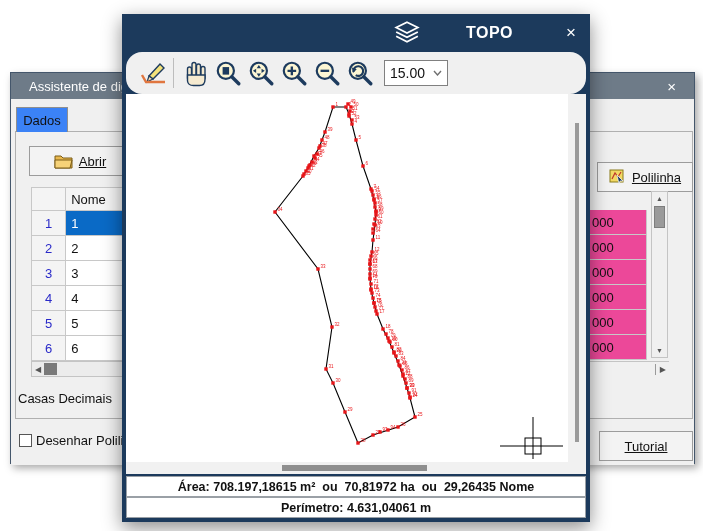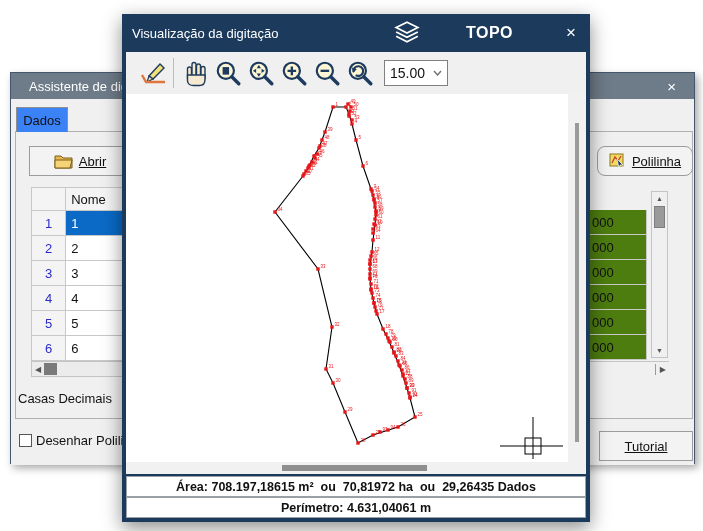--- a/index.html
+++ b/index.html
@@ -17,37 +17,37 @@
 
   .tab { position:absolute; left:5px; top:8px; width:52px; height:25px; background:#3b82f6;
          border:1px solid #8f8f8f; border-bottom:none; display:flex; align-items:center;
          justify-content:center; z-index:3; }
   .panel { position:absolute; left:4px; top:32px; width:678px; height:288px;
            border:1px solid #b0b0b0; background:#f0f0f0; z-index:2; }
 
   .btn { position:absolute; background:#f3f3f3; border:1px solid #9c9c9c; display:flex;
          align-items:center; justify-content:center; gap:6px; font-size:13px; color:#111;text-decoration:underline; }
   .btn-abrir     { left:18px;  top:47px;  width:102px; height:30px; z-index:3; }
-  .btn-polilinha { left:586px; top:47px;  width:96px;  height:30px; z-index:3;border-radius:8px; }
+  .btn-polilinha { left:586px; top:63px;  width:96px;  height:30px; z-index:3; }
   .btn-tutorial  { left:588px; top:332px; width:94px;  height:30px; }
 
   .grid { position:absolute; left:20px; top:88px; width:242px; border:1px solid #a8a8a8;
           border-collapse:collapse; background:#fff; z-index:3; }
   .grid td { border:1px solid #c8c8c8; height:25px; font-size:13px; }
   .grid .hdr td { height:23px; background:#f4f4f4; }
   .grid .numcol { width:34px; text-align:center; color:#2a2ac8; background:#f4f4f4; }
   .grid .namecol { width:206px; padding-left:5px; background:#fff; }
   .grid .sel { background:#0a6ac6 !important; color:#fff; }
 
   .lhscroll { position:absolute; left:20px; top:262px; width:242px; height:16px;
               background:#ececec; border:1px solid #c4c4c4; z-index:3; display:flex; align-items:center; }
   .lhscroll .arr { width:12px; font-size:8px; color:#555; text-align:center; }
   .lhscroll .thumb { width:13px; height:12px; background:#7a7a7a; }
 
-  .rcell { position:absolute; width:58px; height:25px; background:#4d7c0f; border:1px solid #c8c8c8;
+  .rcell { position:absolute; width:58px; height:25px; background:#ec4899; border:1px solid #c8c8c8;
            border-top:none; display:flex; align-items:center; padding-left:2px; font-size:13px; z-index:2; }
   .rvscroll { position:absolute; left:640px; top:92px; width:17px; height:167px; background:#f0f0f0;
               border:1px solid #c4c4c4; z-index:3; }
   .rvscroll .arr { position:absolute; left:0; width:100%; text-align:center; font-size:7px; color:#555; }
   .rvscroll .thumb { position:absolute; left:2px; top:14px; width:11px; height:22px;
                      background:#9a9a9a; border:1px solid #7d7d7d; }
   .rhscroll { position:absolute; left:578px; top:262px; width:80px; height:15px; background:#f0f0f0;
               border-top:1px solid #c4c4c4; z-index:2; display:flex; align-items:center; justify-content:flex-end; }
   .rhscroll .bar { width:1px; height:11px; background:#9a9a9a; margin-right:4px; }
   .rhscroll .arr { font-size:8px; color:#555; margin-right:3px; }
@@ -60,21 +60,21 @@
   .dlg { position:absolute; left:122px; top:14px; width:468px; height:508px; background:#1c3a5c;
          box-shadow:0 6px 18px rgba(0,0,0,.45); z-index:10; }
   .dlg-title { height:38px; display:flex; align-items:center; position:relative; color:#fff; }
   .dlg-title-text { margin-left:10px; font-size:13px; }
   .logo { position:absolute; left:272px; top:7px; display:flex; align-items:center; gap:6px; }
   .logo-text { color:#fff; font-weight:bold; font-size:16px; letter-spacing:.5px;margin-left:40px; }
   .dlg-close { position:absolute; right:14px; top:0; height:38px; display:flex; align-items:center;
                color:#fff; font-size:17px; }
 
   .dlg-inner { margin:0 4px; width:460px; }
-  .toolbar { height:42px; background:#f0f0f0; display:flex; align-items:center; padding-left:10px; }
+  .toolbar { height:42px; background:#f0f0f0; display:flex; align-items:center; padding-left:10px;border-radius:16px; }
   .tbtn { width:33px; height:34px; display:flex; align-items:center; justify-content:center; }
   .tsep { width:1px; height:30px; background:#bdbdbd; margin:0 4px; }
   .combo { margin-left:8px; width:64px; height:26px; background:#fff; border:1px solid #808080;
            display:flex; align-items:center; justify-content:space-between; padding:0 5px; font-size:14px; }
 
   .canvaswrap { position:relative; width:460px; height:380px; background:#f1f1f1; }
   .canvas { position:absolute; left:0; top:0; width:442px; height:368px; background:#fff; }
   .cvscroll { position:absolute; right:0; top:0; width:18px; height:368px; background:#f1f1f1; }
   .cvscroll .thumb { position:absolute; left:7px; top:29px; width:4px; height:319px; background:#9a9a9a; }
   .chscroll { position:absolute; left:0; bottom:0; width:460px; height:12px; background:#f1f1f1; }
@@ -177,21 +177,20 @@
     </div>
 
     <div class="btn btn-tutorial">
       <span>Tutorial</span>
     </div>
   </div>
 </div>
 
 <div class="dlg">
   <div class="dlg-title">
-    <span class="dlg-title-text">Visualização da digitação</span>
     <span class="logo">
       <svg width="26" height="24" viewBox="0 0 24 22">
         <polygon points="12,1 22,6 12,11 2,6" fill="none" stroke="#fff" stroke-width="1.6"></polygon>
         <polyline points="2,10 12,15 22,10" fill="none" stroke="#fff" stroke-width="1.6"></polyline>
         <polyline points="2,14 12,19 22,14" fill="none" stroke="#fff" stroke-width="1.6"></polyline>
       </svg>
       <span class="logo-text">TOPO</span>
     </span>
     <span class="dlg-close">×</span>
   </div>
@@ -458,19 +457,19 @@
         </svg>
       <div class="cvscroll">
         <div class="thumb"></div>
       </div>
       <div class="chscroll">
         <div class="thumb"></div>
       </div>
     </div>
 
     <div class="statusbar first">
-      <span>Área: 708.197,18615 m²  ou  70,81972 ha  ou  29,26435 Dados</span>
+      <span>Área: 708.197,18615 m²  ou  70,81972 ha  ou  29,26435 Nome</span>
     </div>
     <div class="statusbar">
       <span>Perímetro: 4.631,04061 m</span>
     </div>
   </div>
 </div>
 
 </body></html>

